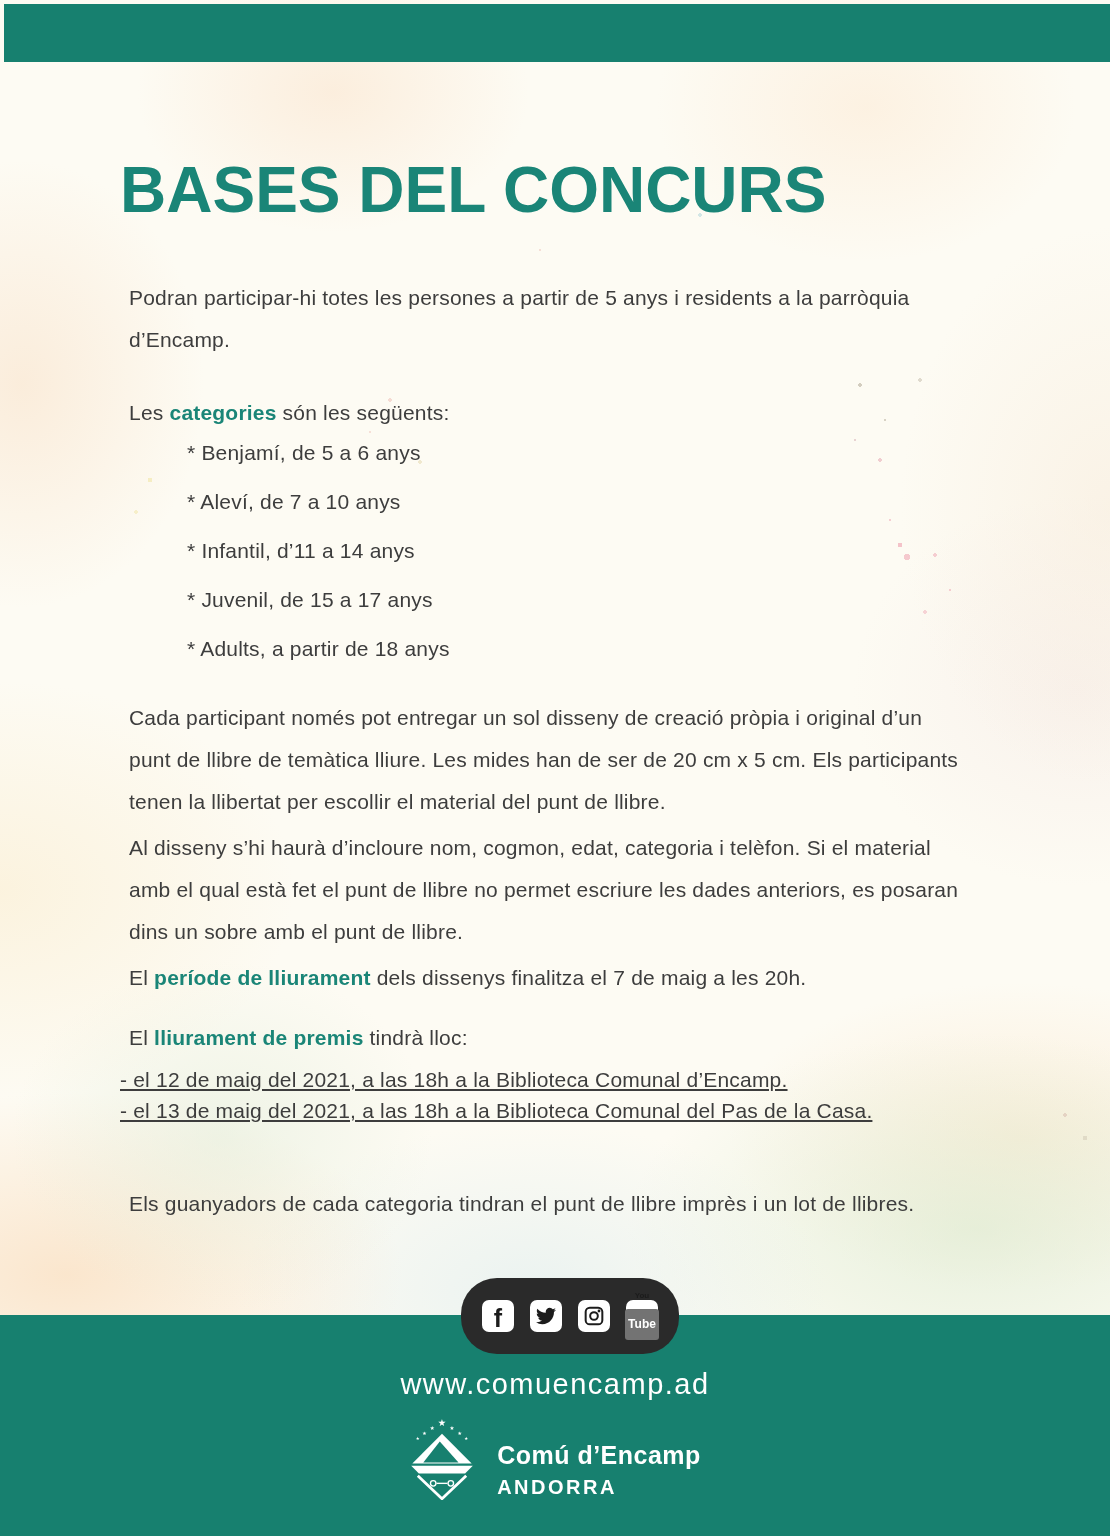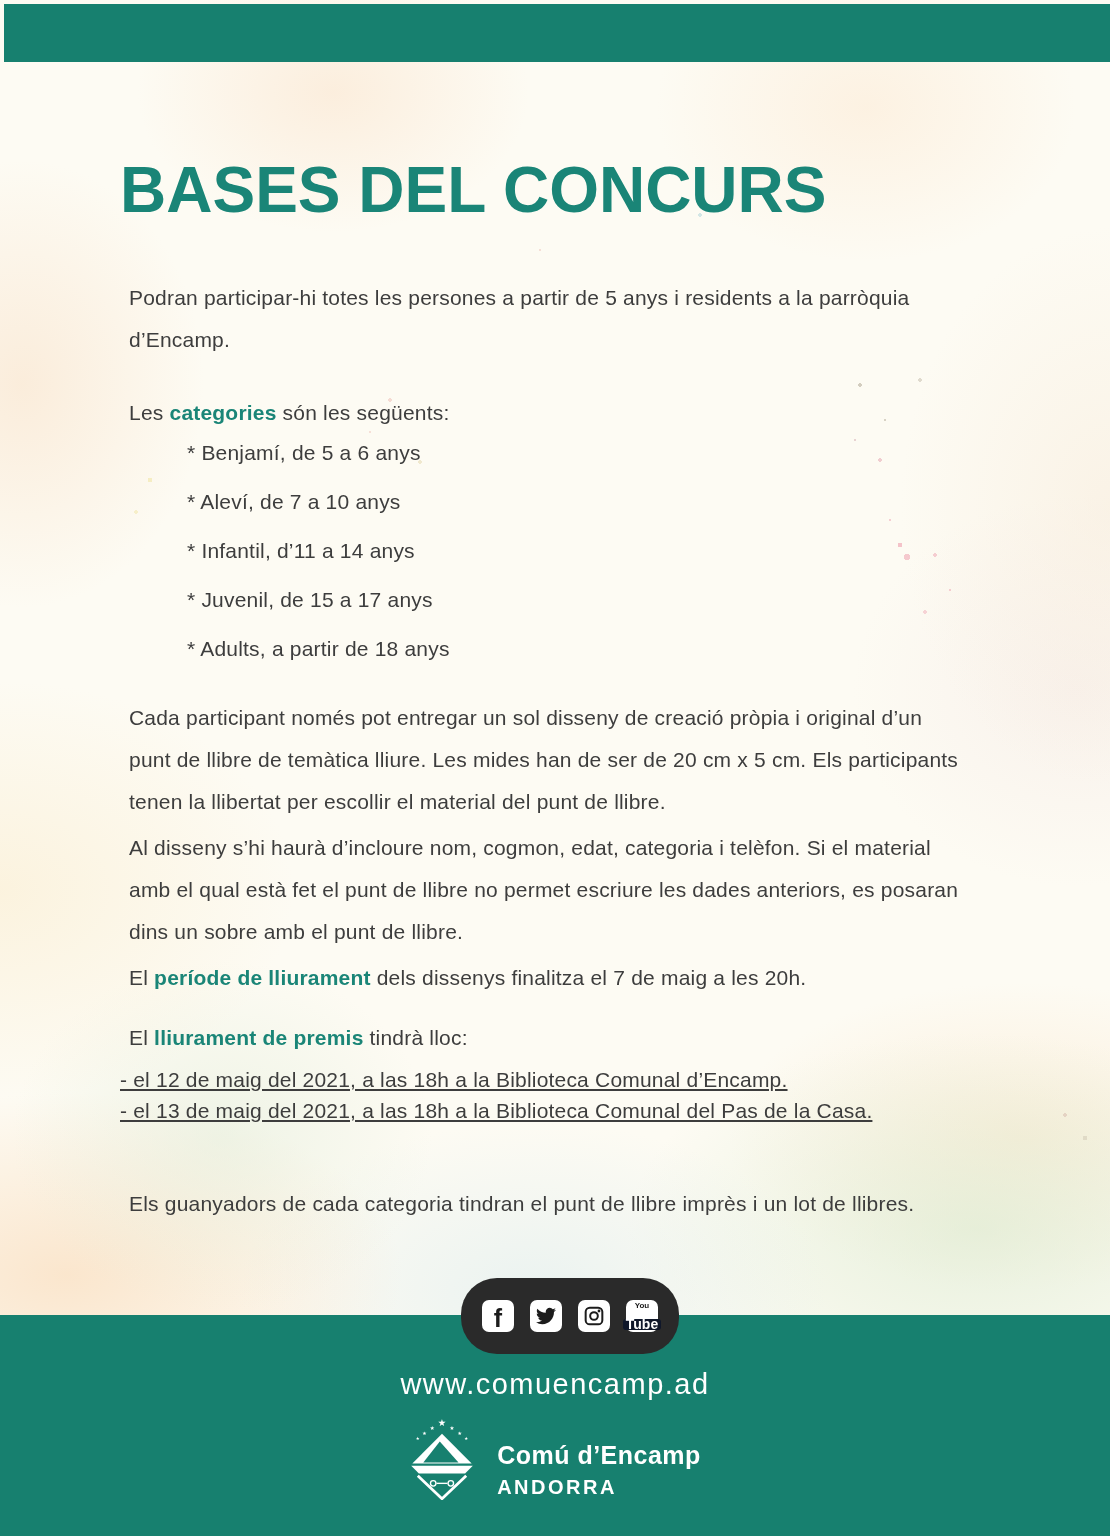--- a/index.html
+++ b/index.html
@@ -86,21 +86,21 @@
     background:#2a2a2a;border-radius:36px;z-index:5;
     display:flex;align-items:center;justify-content:center;gap:16px;
   }
   .social-icon{
     width:32px;height:32px;background:#ffffff;border-radius:7px;
     display:flex;align-items:center;justify-content:center;cursor:pointer;color:#1c1c1c;
   }
   .fb{font-weight:700;font-size:25px;line-height:25px;transform:translateY(2px);}
   .yt{flex-direction:column;gap:9px;}
   .yt-top{font-size:8px;font-weight:700;line-height:8px;color:#1c1c1c;}
-  .yt-bottom{font-size:14px;font-weight:700;line-height:9px;background:#0f172a;color:#ffffff;border-radius:3px;padding:1px 3px;}
+  .yt-bottom{font-size:12px;font-weight:700;line-height:9px;background:#737373;color:#ffffff;border-radius:3px;padding:11px 3px;}
 </style>
 </head>
 <body>
 
 <div class="page">
   <div class="speckles"></div>
   <div class="top-bar"></div>
 
   <h1 class="title">BASES DEL CONCURS</h1>
 

